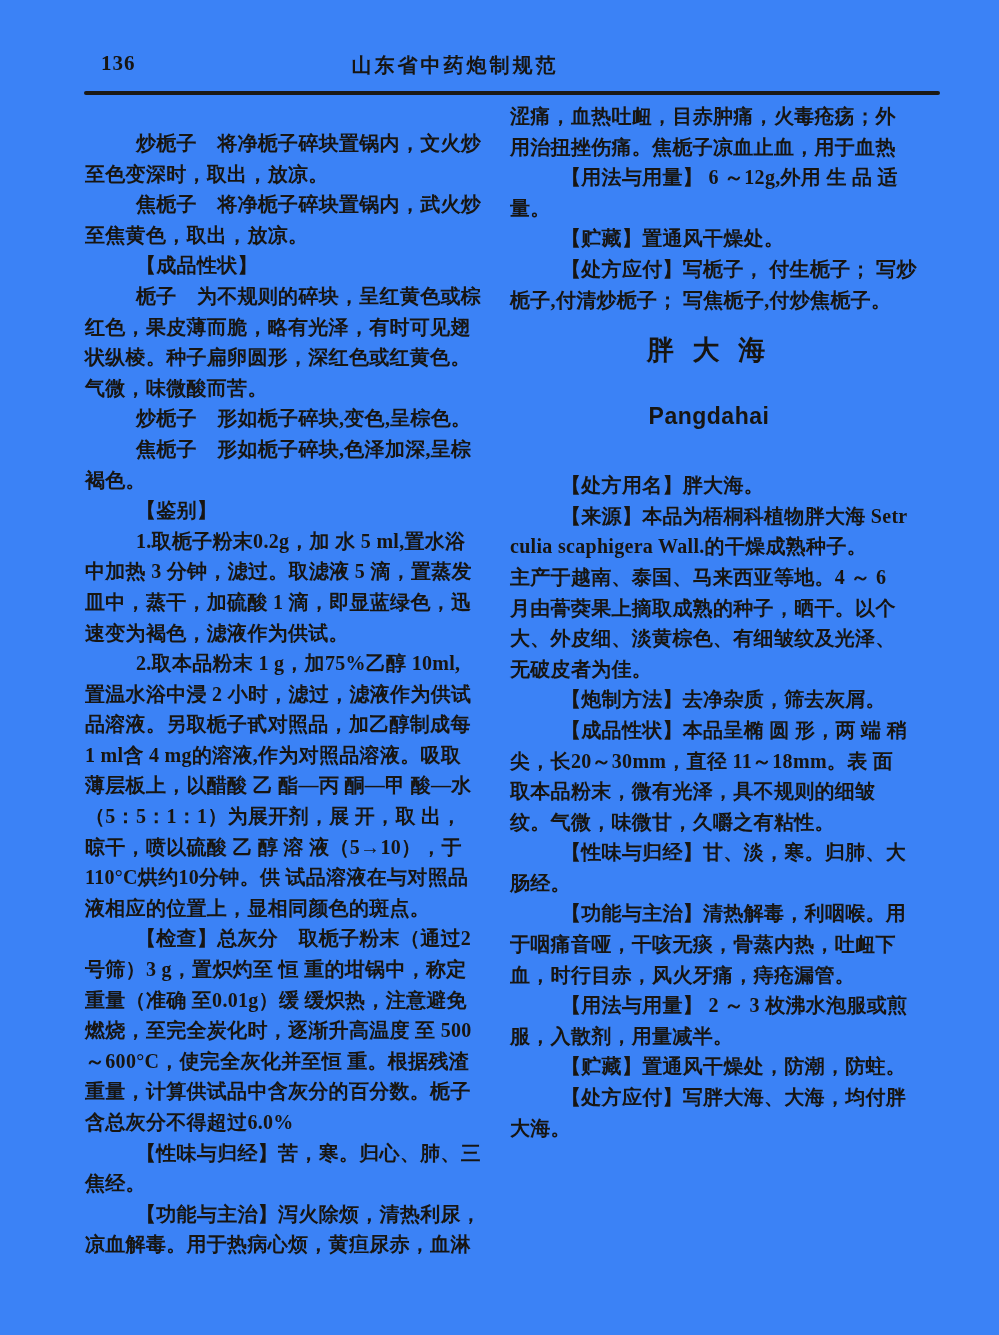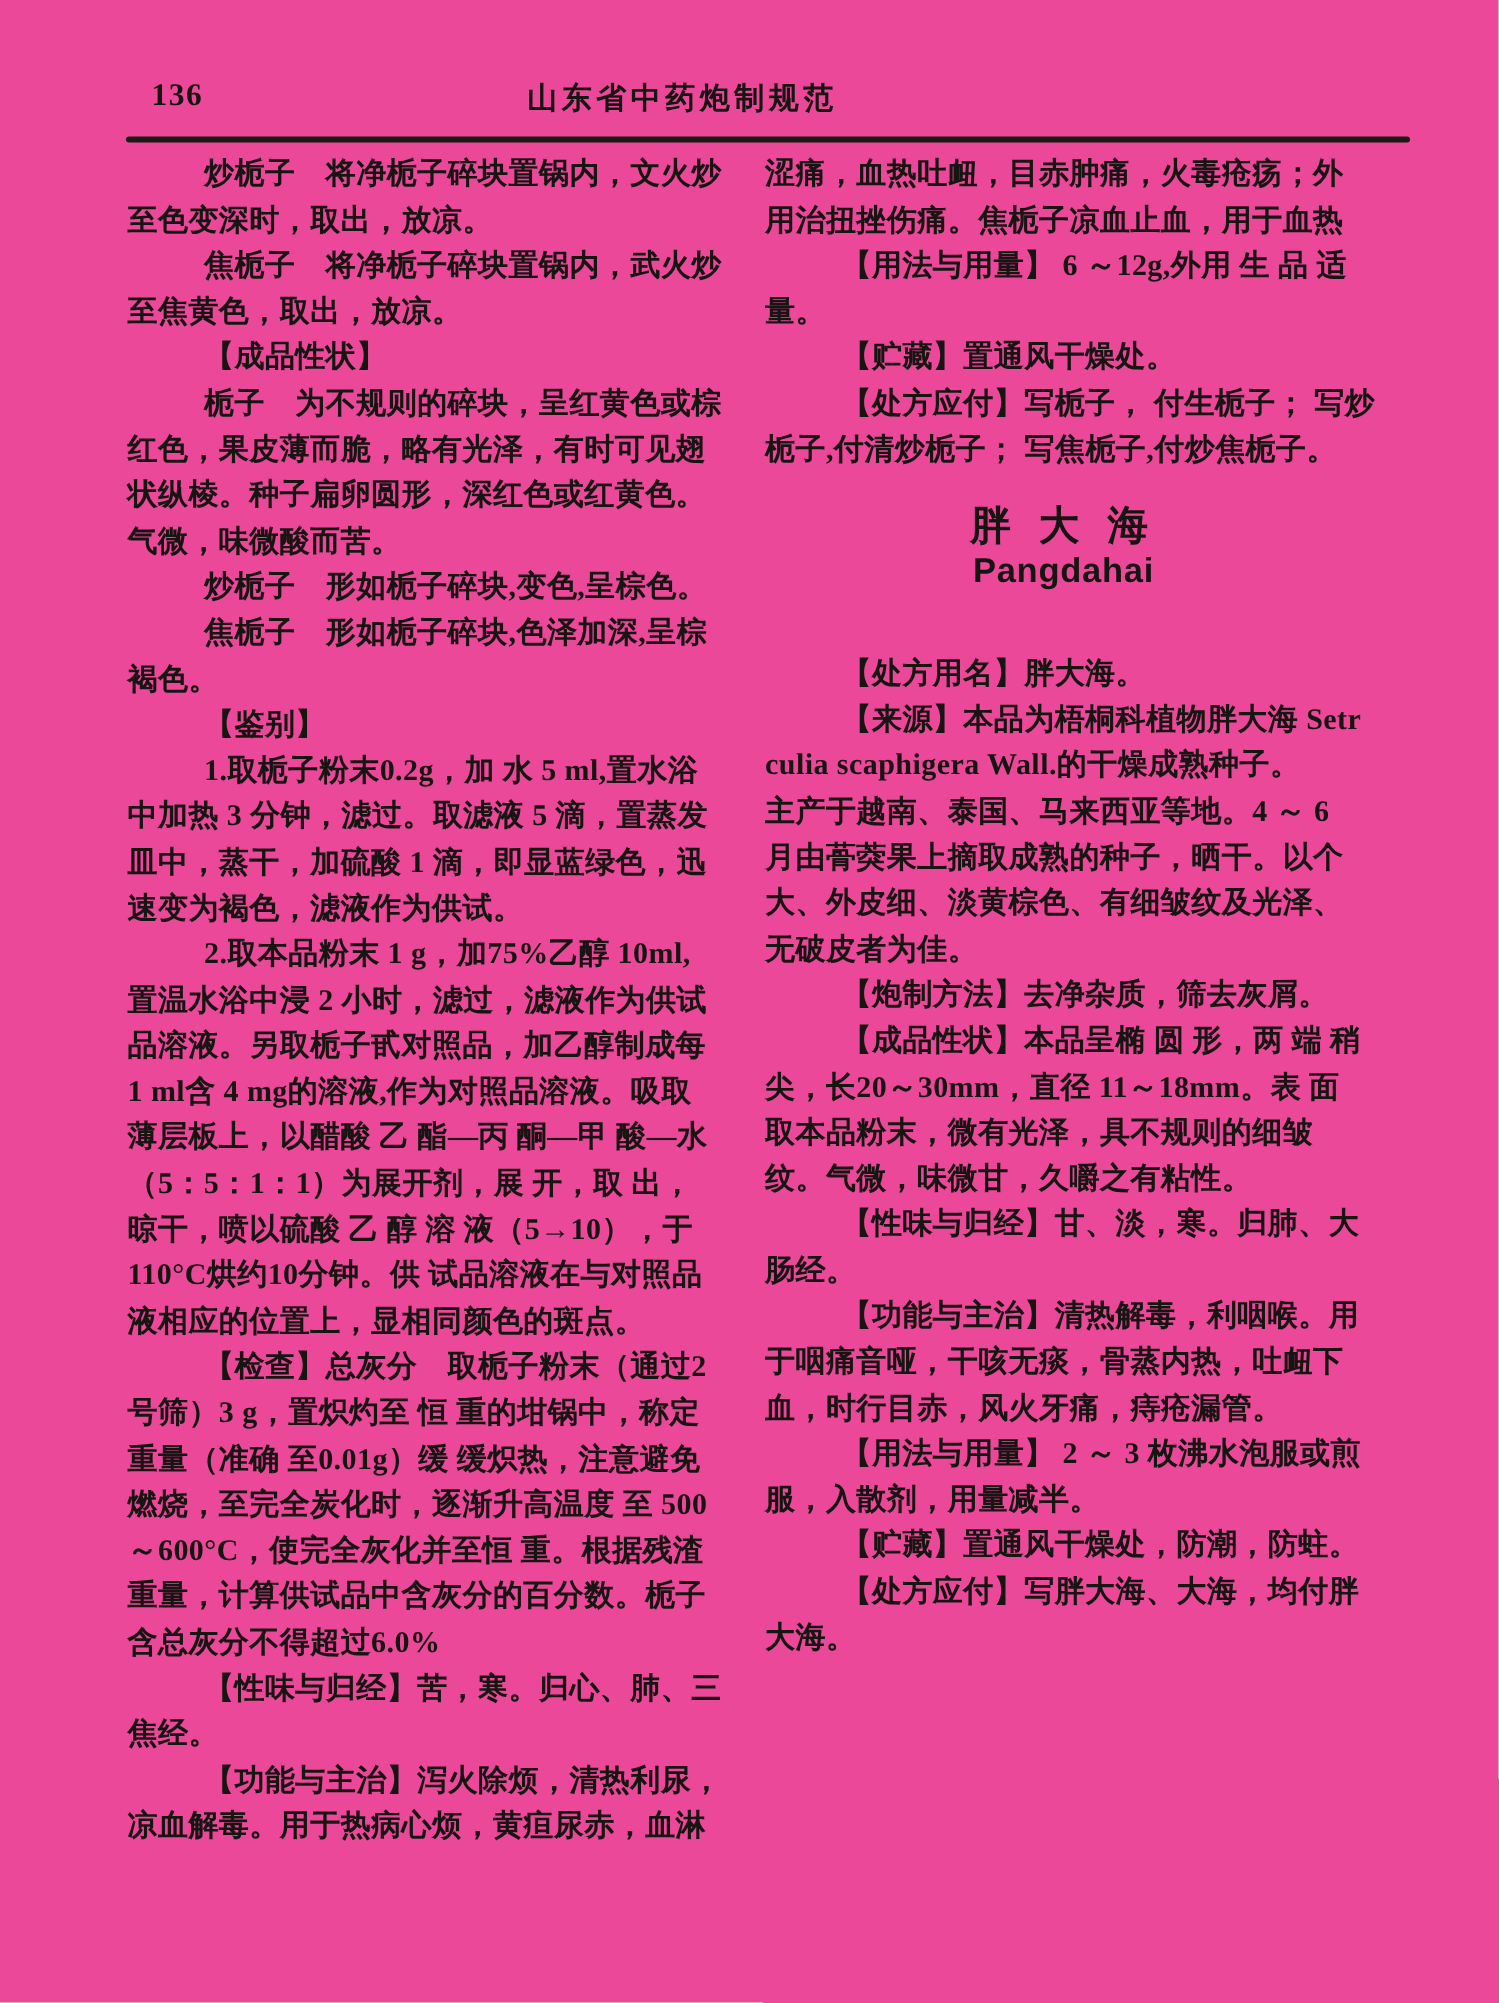--- a/index.html
+++ b/index.html
@@ -44,21 +44,21 @@
     border-radius: 2px;
   }
   .col {
     position: absolute;
     top: 101px;
     font-size: 20px;
     line-height: 30.6px;
     font-weight: bold;
     letter-spacing: 0.3px;
   }
-  #col-left  { left: 85px;  width: 392px; }
+  #col-left  { left: 85px;  width: 392px; margin-top: 27px; }
   #col-right { left: 510px; width: 398px; }
   .line {
     white-space: pre;
     height: 30.6px;
   }
   .line.indent { padding-left: 51px; }
   .heading-cn {
     margin-top: 19px;
     text-align: center;
     font-size: 27px;
@@ -68,26 +68,27 @@
     white-space: pre;
   }
   .heading-en {
     text-align: center;
     font-size: 23px;
     line-height: 27px;
     font-weight: bold;
     font-family: "Liberation Sans", "DejaVu Sans", sans-serif;
     letter-spacing: 0.5px;
     margin-bottom: 40px;
+    margin-top: 36px;
   }
 </style>
 </head>
 <body>
 
-<div id="page" style="background: #ec4899; color: rgb(23, 21, 18);">
+<div id="page" style="background: #3b82f6; color: rgb(23, 21, 18);">
 
   <div class="pagenum">136</div>
 
   <div class="header-title">山东省中药炮制规范</div>
 
   <div class="header-rule"></div>
 
   <div id="col-left" class="col">
       <div class="line indent">炒栀子　将净栀子碎块置锅内，文火炒</div>
       <div class="line">至色变深时，取出，放凉。</div>

